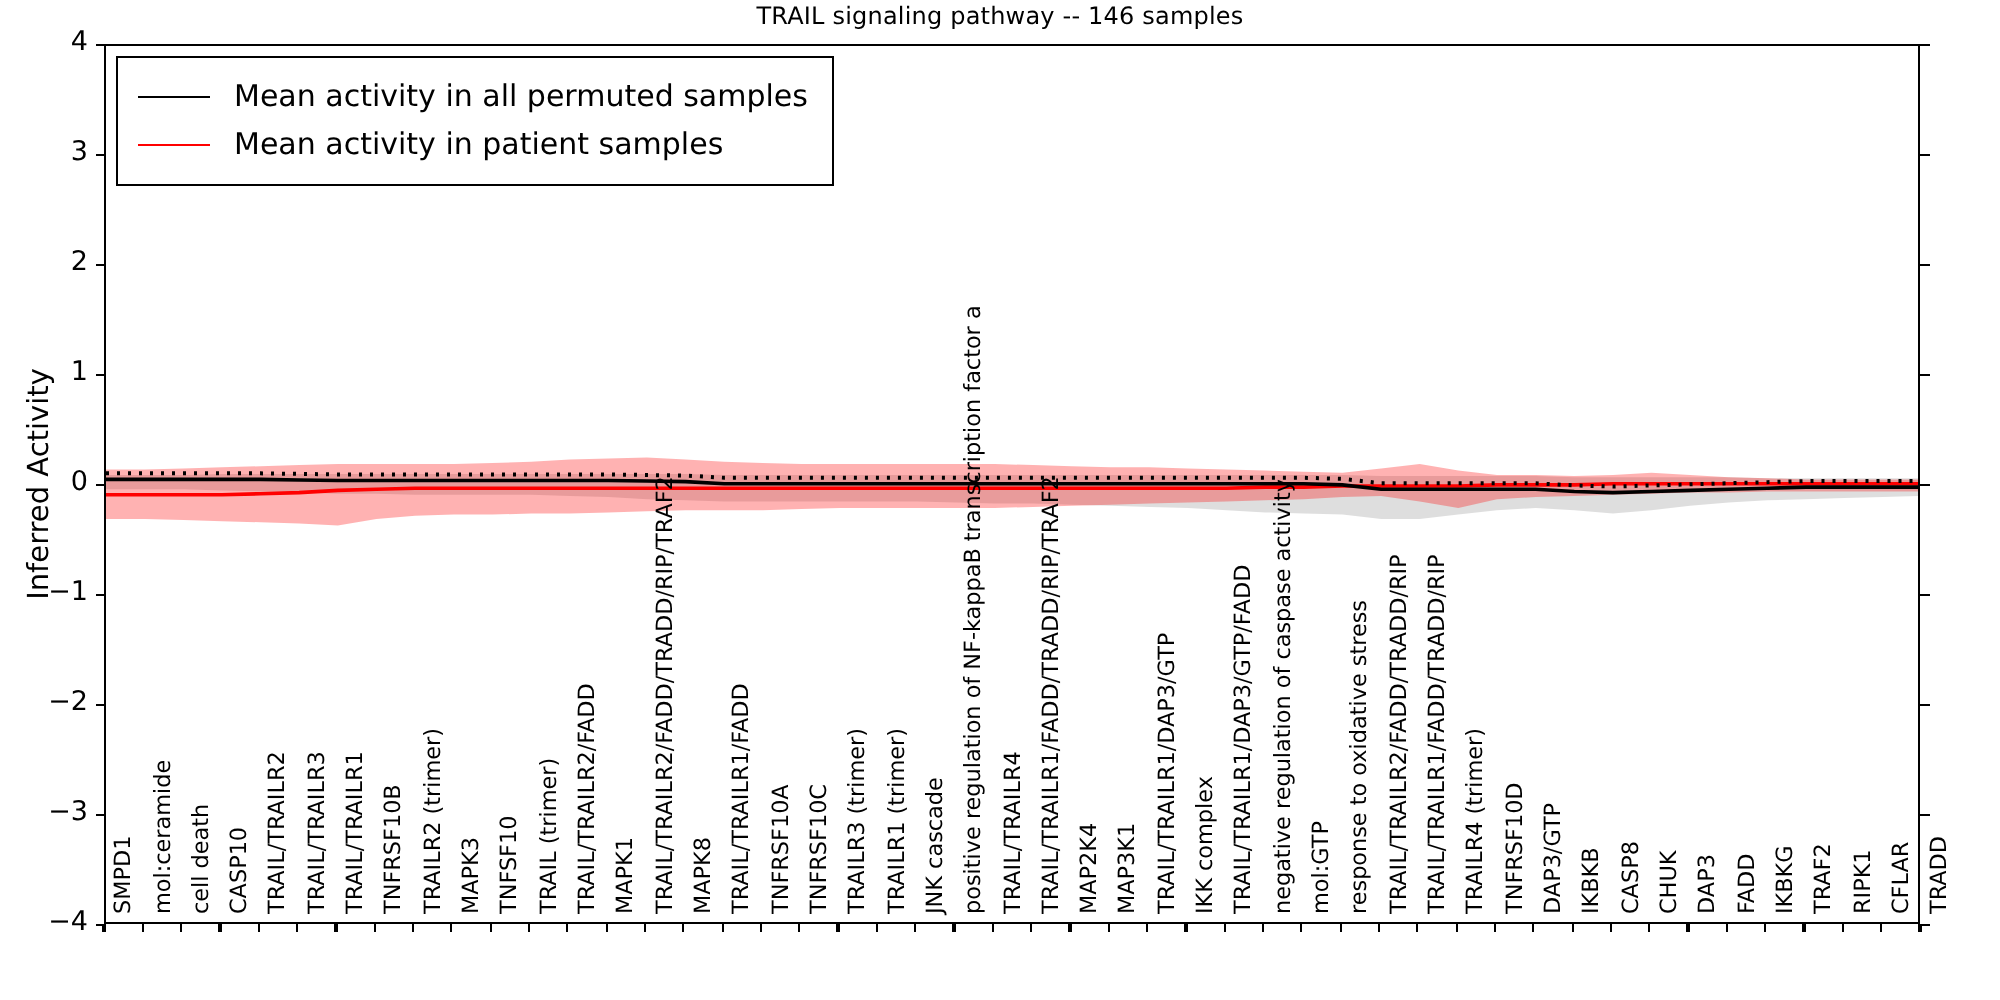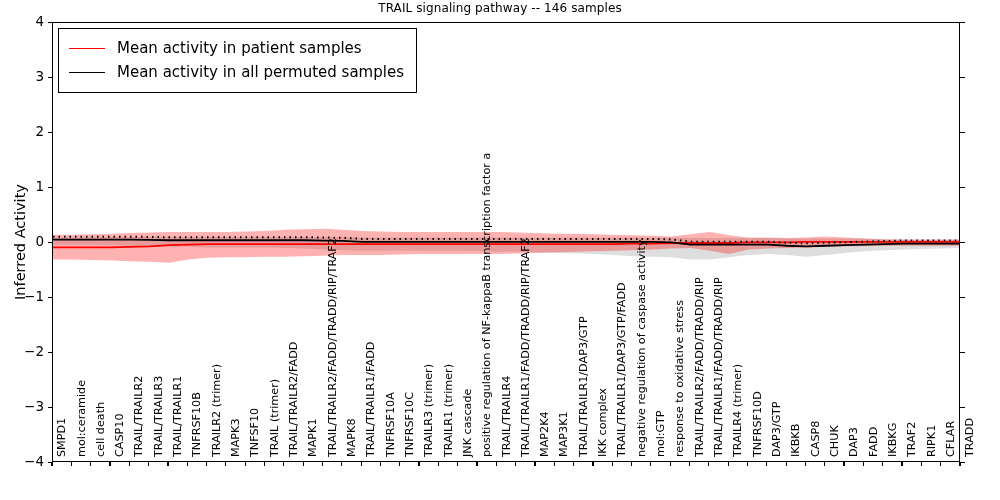--- a/index.html
+++ b/index.html
@@ -203,22 +203,22 @@
       <div class="xticklabel" style="position: absolute; left: 925.562px; top: 457px; transform-origin: left top; transform: rotate(-90deg);">RIPK1</div>
       <div style="position: absolute; left: 940.081px; top: 462px; width: 1.2px; height: 4px; background: rgb(0, 0, 0);"></div>
       <div class="xticklabel" style="position: absolute; left: 944.881px; top: 457px; transform-origin: left top; transform: rotate(-90deg);">CFLAR</div>
       <div style="position: absolute; left: 959.4px; top: 462px; width: 1.2px; height: 4px; background: rgb(0, 0, 0);"></div>
       <div class="xticklabel" style="position: absolute; left: 964.2px; top: 457px; transform-origin: left top; transform: rotate(-90deg);">TRADD</div>
     </div>
 
 
   <div id="legend">
     <div class="legrow">
+      <span class="legline"></span>
+      <span class="legtext">Mean activity in all permuted samples</span>
+    </div>
+    <div class="legrow">
       <span class="legline red"></span>
       <span class="legtext">Mean activity in patient samples</span>
     </div>
-    <div class="legrow">
-      <span class="legline"></span>
-      <span class="legtext">Mean activity in all permuted samples</span>
-    </div>
   </div>
 
 </div>
 
 </body></html>

